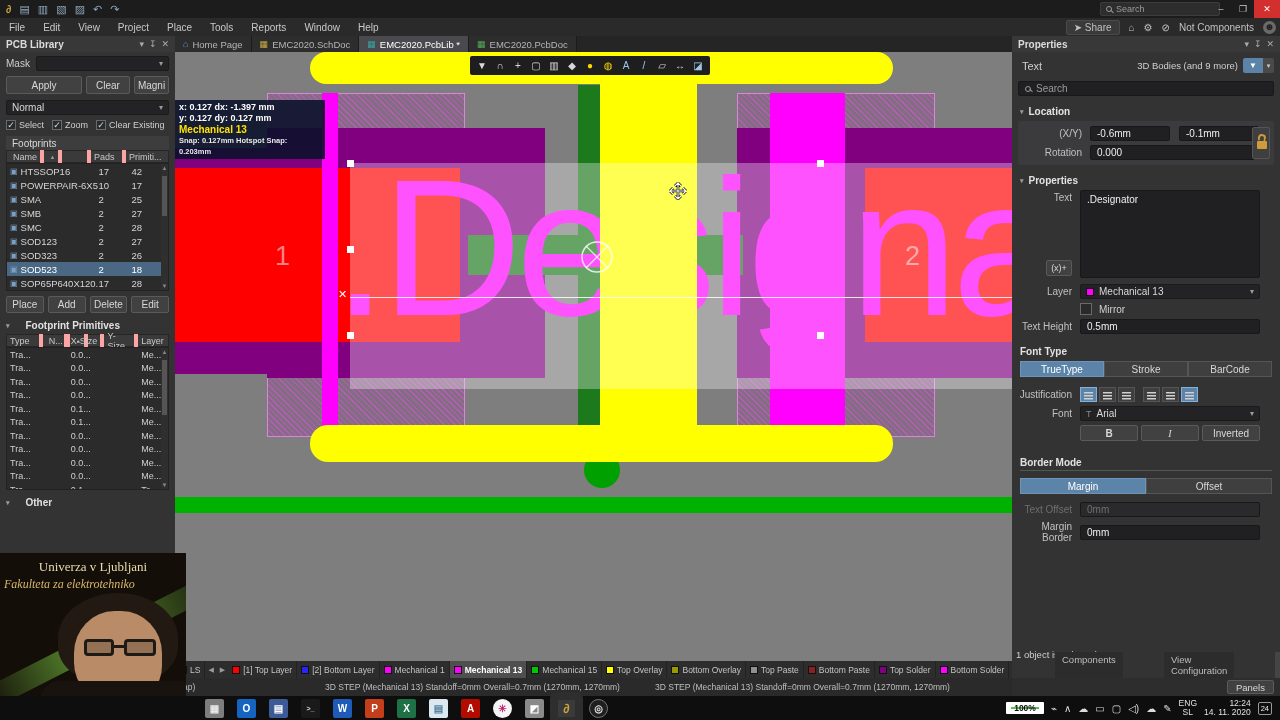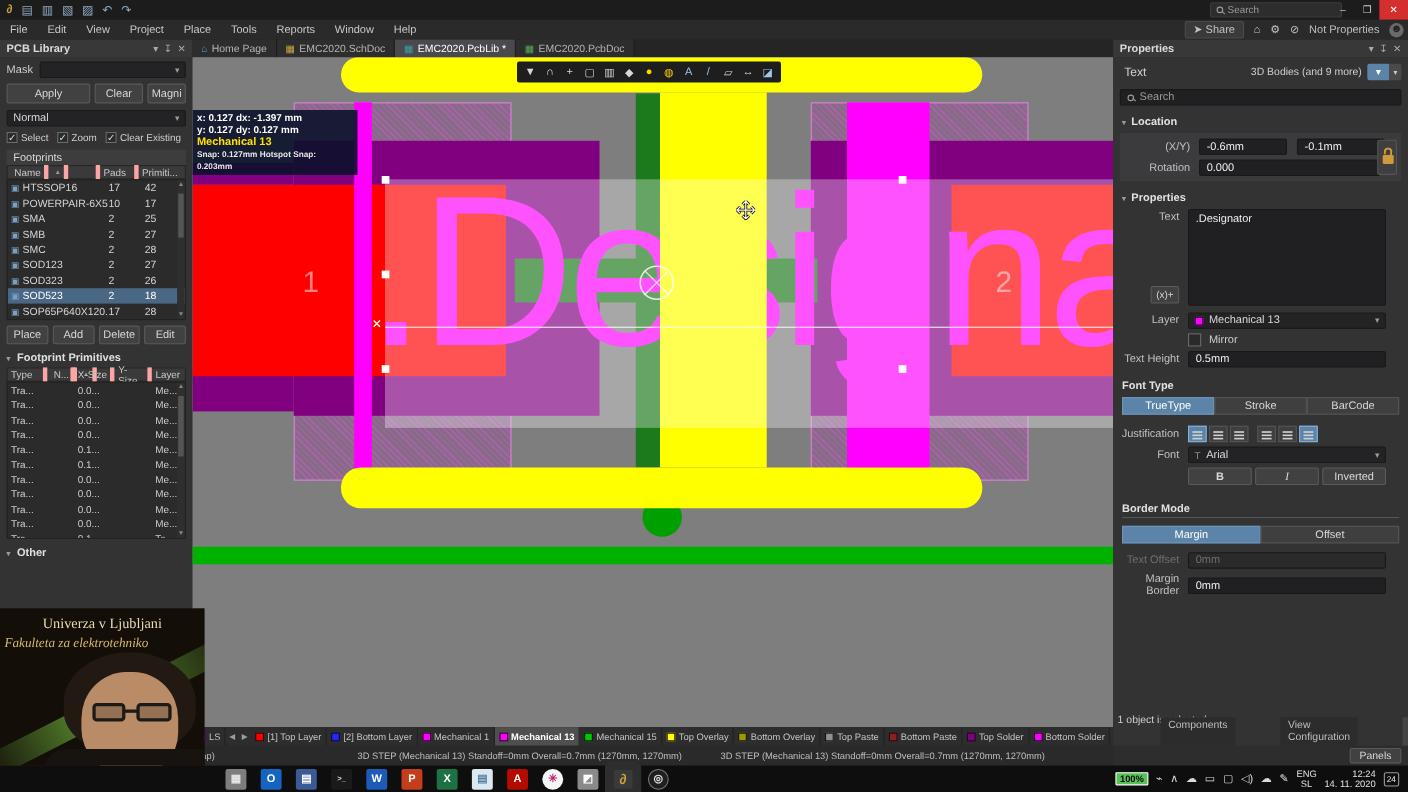--- a/index.html
+++ b/index.html
@@ -66,21 +66,21 @@
   .fp-list { background:#2b2b2b; border:1px solid #222; height:128px; position:relative; overflow:hidden; }
   .fp-row { display:flex; align-items:center; height:14px; font-size:9.5px; color:#d5d5d5; padding-left:3px;}
   .fp-row.sel { background:#4a6884; color:#fff; }
   .fp-ic { color:#7aa0c4; font-size:8px; margin-right:3px; }
   .c-name { width:78px; overflow:hidden; white-space:nowrap; }
   .c-pads { width:33px; }
   .c-prim { width:30px; }
   .vscroll { position:absolute; right:0; top:0; bottom:0; width:7px; background:#2f2f2f; }
   .vscroll .thumb { position:absolute; left:1px; right:1px; top:12px; height:40px; background:#555; }
   .vscroll .ar { position:absolute; left:0; right:0; text-align:center; color:#888; font-size:6px; }
-  .sec-title { display:flex; align-items:center; gap:6px; font-weight:bold; color:#e0e0e0;
+  .sec-title { display:flex; align-items:center; gap:16px; font-weight:bold; color:#e0e0e0;
     margin-top:7px; font-size:10px; }
   .prim-list { background:#2b2b2b; border:1px solid #222; height:143px; position:relative; overflow:hidden;}
   .pr-row { display:flex; height:13.5px; align-items:center; font-size:9px; color:#cfcfcf; }
   .pr-row span { padding:0 3px; }
   .p-t { width:36px; } .p-n { width:25px; } .p-x { width:37px; } .p-y { width:34px; } .p-l { width:30px; }
 
   
   .canvas { position:absolute; left:175px; top:52px; width:837px; height:609px; background:#7e7e7e;
     overflow:hidden; }
   .hatch { background-color:rgba(150,60,150,0.28);
@@ -144,21 +144,21 @@
 
   
   .taskbar { position:absolute; left:0; top:696px; width:1280px; height:24px; background:#0e0e0e;
     display:flex; align-items:center; }
   .tb-apps { display:flex; gap:13px; margin-left:205px; align-items:center; }
   .tb-ic { width:19px; height:19px; border-radius:2px; display:flex; align-items:center;
     justify-content:center; font-size:10px; font-weight:bold; color:#fff; }
   .tb-ic.active { outline:6px solid #2e2e2e; outline-offset:-1px; box-shadow:0 0 0 7px #2e2e2e; }
   .tray { margin-left:auto; display:flex; align-items:center; gap:7px; padding-right:8px;
     color:#e0e0e0; font-size:9px; }
-  .battery { background:#57c257; border:1px solid #ffffff; color:#0a0a0a; font-size:8.5px;
+  .battery { background:#57c257; border:5px solid #ffffff; color:#0a0a0a; font-size:8.5px;
     font-weight:bold; padding:0 3px; height:12px; display:flex; align-items:center; border-radius:1px; }
   .trayic { color:#dcdcdc; font-size:10px; }
   .lang { text-align:center; line-height:9px; font-size:8.5px; }
   .clock { text-align:right; line-height:9px; font-size:8.5px; }
   .badge { border:1px solid #9a9a9a; border-radius:2px; font-size:7.5px; padding:1px 2px; color:#eee; }
 
   
   .webcam { position:absolute; left:0; top:553px; width:186px; height:143px; background:#140e09;
     overflow:hidden; z-index:50; }
   .wc-streak { position:absolute; left:-30px; top:78px; width:260px; height:22px;
@@ -214,21 +214,21 @@
     <span class="mi">Tools</span>
     <span class="mi">Reports</span>
     <span class="mi">Window</span>
     <span class="mi">Help</span>
   </div>
   <div class="appbar-right">
     <span class="share-btn"><span>➤</span> <span>Share</span></span>
     <span>⌂</span>
     <span>⚙</span>
     <span>⊘</span>
-    <span>Not Properties</span>
+    <span>Not Components</span>
     <span class="avatar">☻</span>
   </div>
 
   <div class="tabs-row">
     <div class="panel-hdr" style="left:0; width:175px;">
       <span>PCB Library</span>
       <span class="hicons">
         <span>▾</span>
         <span>↧</span>
         <span>✕</span>

